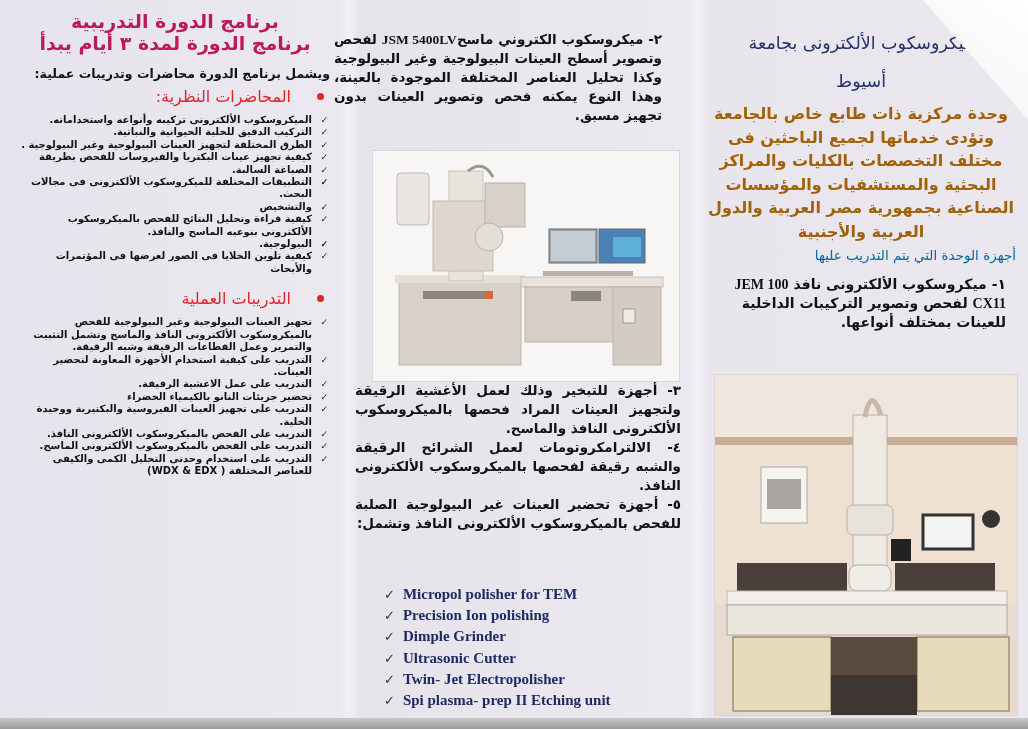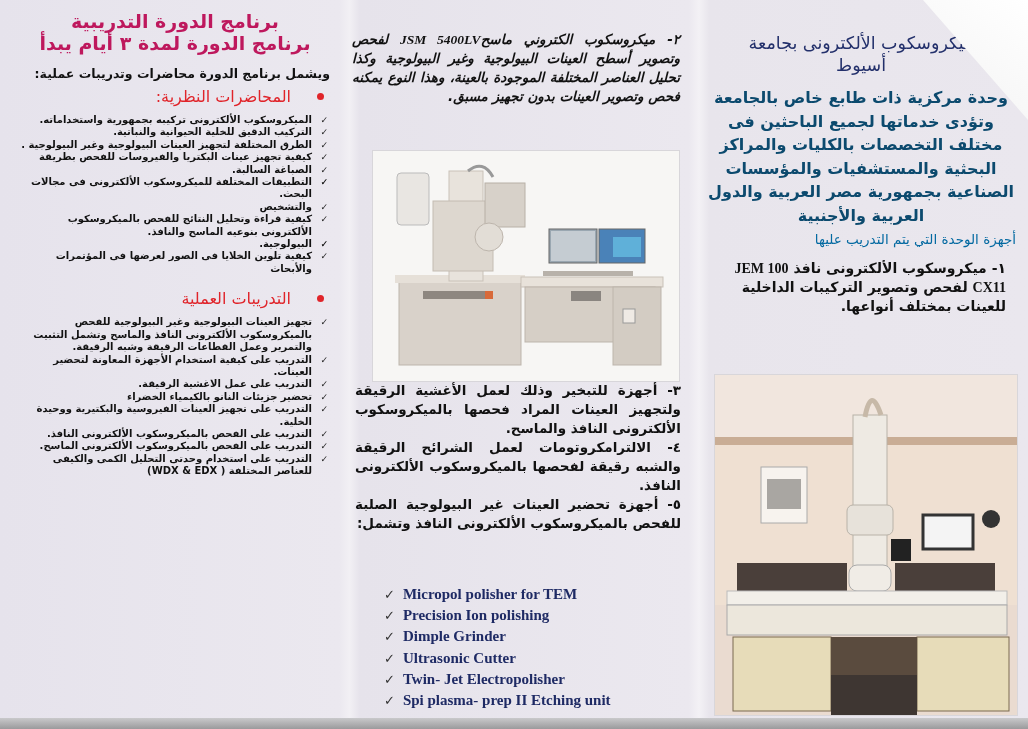--- a/index.html
+++ b/index.html
@@ -22,35 +22,35 @@
   #col-left { left:14px; top:10px; width:322px; }
   .title-blue { color:#be185d; font-weight:bold; text-align:center; font-size:19px; line-height:22px; margin:0; }
   .intro { font-size:12.5px; font-weight:bold; color:#111; margin:12px 6px 6px 0; }
   .sec-head { color:#e0242a; font-size:16px; margin:4px 12px 8px 0; display:flex; align-items:center; gap:26px; }
   .sec-head .dot { display:inline-block; width:7px; height:7px; border-radius:50%; background:#e0242a; }
   ul.checks { list-style:none; margin:0; padding:0 8px 0 0; }
   ul.checks li { font-size:10px; font-weight:bold; color:#111; line-height:12.4px; position:relative; padding-right:16px; }
   ul.checks li .ck { position:absolute; right:0; top:0; font-size:9px; color:#222; font-weight:normal; }
 
   
-  #col-mid { left:352px; top:30px; width:328px;font-style:italic; }
+  #col-mid { left:334px; top:30px; width:328px; }
   .mid-para { font-size:13.5px; font-weight:bold; color:#111; line-height:19px; margin:0; text-align:justify; text-align-last:right; }
   .latin-bold { font-family:"Liberation Serif", serif; font-weight:bold; }
   .photo { position:absolute; border:1px solid #d8d6da; overflow:hidden; }
   #sem-photo { left:372px; top:150px; width:306px; height:230px; background:#f6f5f3; }
   #mid-lower { left:355px; top:381px; width:326px; }
   .eq-list { position:absolute; left:384px; top:584px; direction:ltr; text-align:left; }
   .eq-list li { list-style:none; font-family:"Liberation Serif", serif; font-weight:bold; font-size:15px; color:#1e2a64; line-height:20.2px; }
   .eq-list ul { margin:0; padding:0; }
   .eq-list .ck { font-weight:normal; color:#333; margin-right:8px; font-size:13px; }
 
   
   #col-right { left:702px; top:32px; width:318px; }
   .r-title { color:#23306b; font-size:17.5px; text-align:center; line-height:22px; margin:0; }
-  .r-body { font-size:16px; font-weight:bold; color:#0c4a6e; text-align:center; line-height:23.5px; margin:10px 0 0 0; }
+  .r-body { font-size:16px; font-weight:bold; color:#a16207; text-align:center; line-height:23.5px; margin:10px 0 0 0; }
   .r-sub { color:#0369a1; font-size:13.5px; margin:4px 4px 0 0; }
   .r-item { font-size:14px; font-weight:bold; color:#111; line-height:19px; margin:12px 14px 0 0; }
   #tem-photo { left:714px; top:374px; width:302px; height:340px; background:#e8d8c8; }
 
   
   .curl {
     position:absolute; right:0; top:0; width:150px; height:120px;
     background:linear-gradient(215deg,#ffffff 0%,#f7f7f7 55%,rgba(0,0,0,0.0) 56%);
     clip-path:polygon(30% 0,100% 0,100% 100%);
     filter:drop-shadow(-4px 4px 4px rgba(0,0,0,0.35));
@@ -64,21 +64,21 @@
 <div class="col" id="col-left">
   <p class="title-blue">برنامج الدورة التدريبية</p>
   <p class="title-blue">برنامج الدورة لمدة ٣ أيام يبدأ</p>
   <p class="intro">ويشمل برنامج الدورة محاضرات وتدريبات عملية:</p>
 
   <div class="sec-head">
     <span class="dot"></span>
     <span>المحاضرات النظرية:</span>
   </div>
   <ul class="checks">
-    <li><span class="ck">✓</span><span>الميكروسكوب الألكترونى تركيبه بجمهورية واستخداماته.</span></li>
+    <li><span class="ck">✓</span><span>الميكروسكوب الألكترونى تركيبه وأنواعه واستخداماته.</span></li>
     <li><span class="ck">✓</span><span>التركيب الدقيق للخلية الحيوانية والنباتية.</span></li>
     <li><span class="ck">✓</span><span>الطرق المختلفة لتجهيز العينات البيولوجية وغير البيولوجية .</span></li>
     <li><span class="ck">✓</span><span>كيفية تجهيز عينات البكتريا والفيروسات للفحص بطريقة</span></li>
     <li><span class="ck">✓</span><span>الصباغة السالبة.</span></li>
     <li><span class="ck">✓</span></li>
     <li><span class="ck">✓</span><span>التطبيقات المختلفة للميكروسكوب الألكترونى فى مجالات البحث.</span></li>
     <li><span class="ck">✓</span><span>والتشخيص</span></li>
     <li><span class="ck">✓</span><span>كيفية قراءة وتحليل النتائج للفحص بالميكروسكوب الألكترونى بنوعيه الماسح والنافذ.</span></li>
     <li><span class="ck">✓</span></li>
     <li><span class="ck">✓</span><span>البيولوجية.</span></li>
@@ -150,21 +150,21 @@
     <li><span class="ck">✓</span><span>Precision Ion polishing</span></li>
     <li><span class="ck">✓</span><span>Dimple Grinder</span></li>
     <li><span class="ck">✓</span><span>Ultrasonic Cutter</span></li>
     <li><span class="ck">✓</span><span>Twin- Jet Electropolisher</span></li>
     <li><span class="ck">✓</span><span>Spi plasma- prep II Etching unit</span></li>
   </ul>
 </div>
 
 <div class="col" id="col-right">
   <p class="r-title">ميكروسكوب الألكترونى بجامعة</p>
-  <p class="r-title" style="margin-top:0;text-align:center;">أسيوط</p>
+  <p class="r-title" style="margin-top:16px;text-align:center;">أسيوط</p>
   <p class="r-body">وحدة مركزية ذات طابع خاص بالجامعة وتؤدى خدماتها لجميع الباحثين فى مختلف التخصصات بالكليات والمراكز البحثية والمستشفيات والمؤسسات الصناعية بجمهورية مصر العربية والدول العربية والأجنبية</p>
   <p class="r-sub">أجهزة الوحدة التي يتم التدريب عليها</p>
   <p class="r-item">
     <span>١- ميكروسكوب الألكترونى نافذ</span>
     <span class="latin-bold">JEM 100 CX11</span>
     <span>لفحص وتصوير التركيبات الداخلية للعينات بمختلف أنواعها.</span>
   </p>
 </div>
 
 <div class="photo" id="tem-photo" title="Transmission electron microscope JEM 100 CX11">

